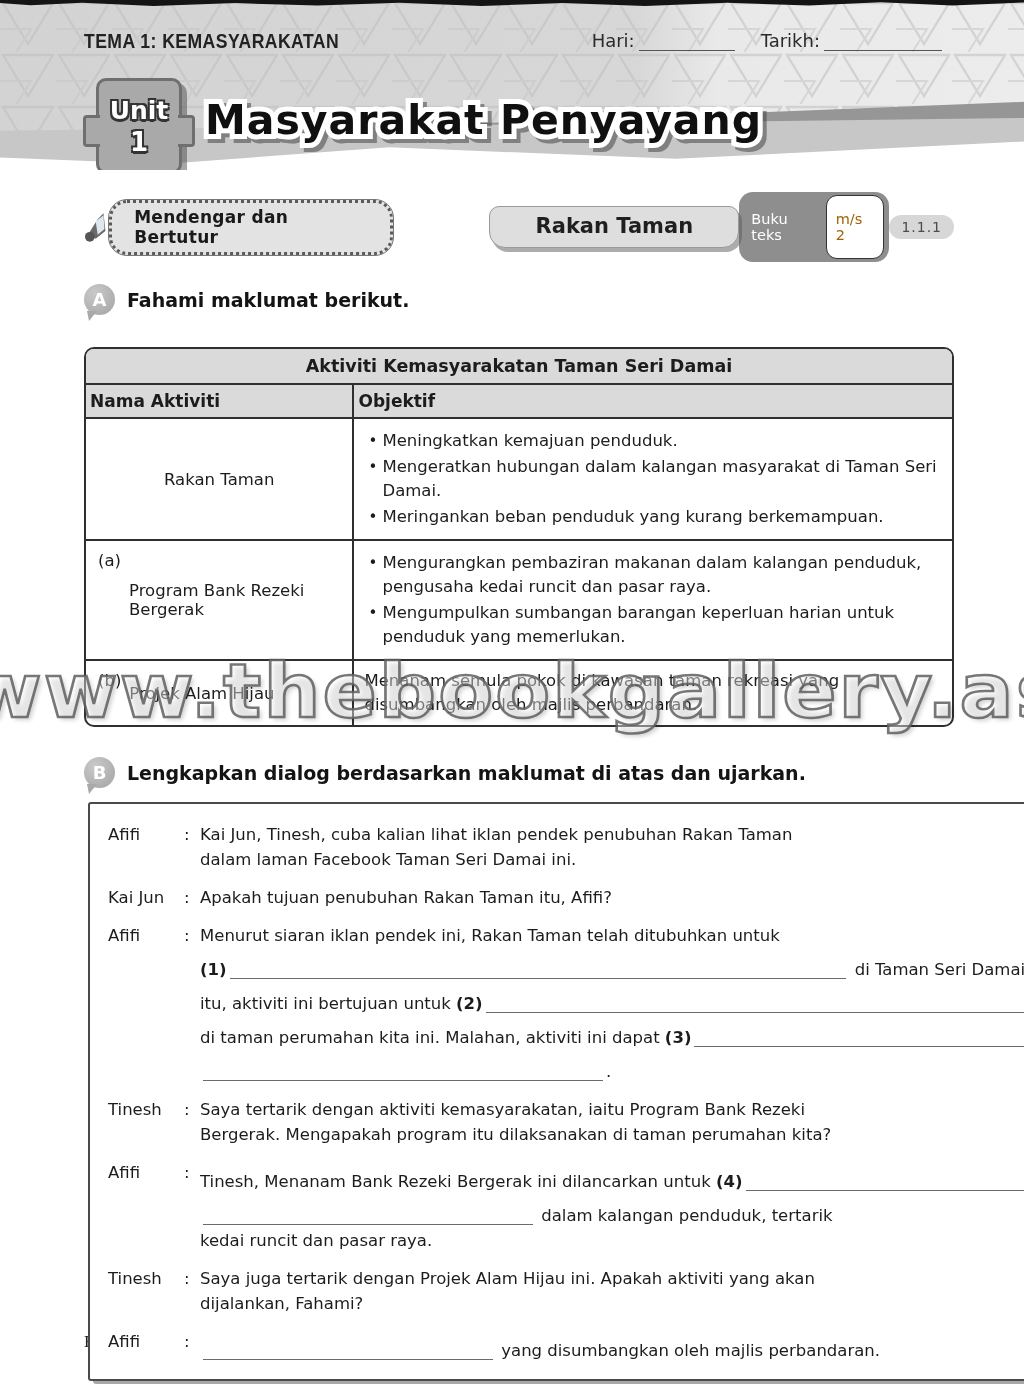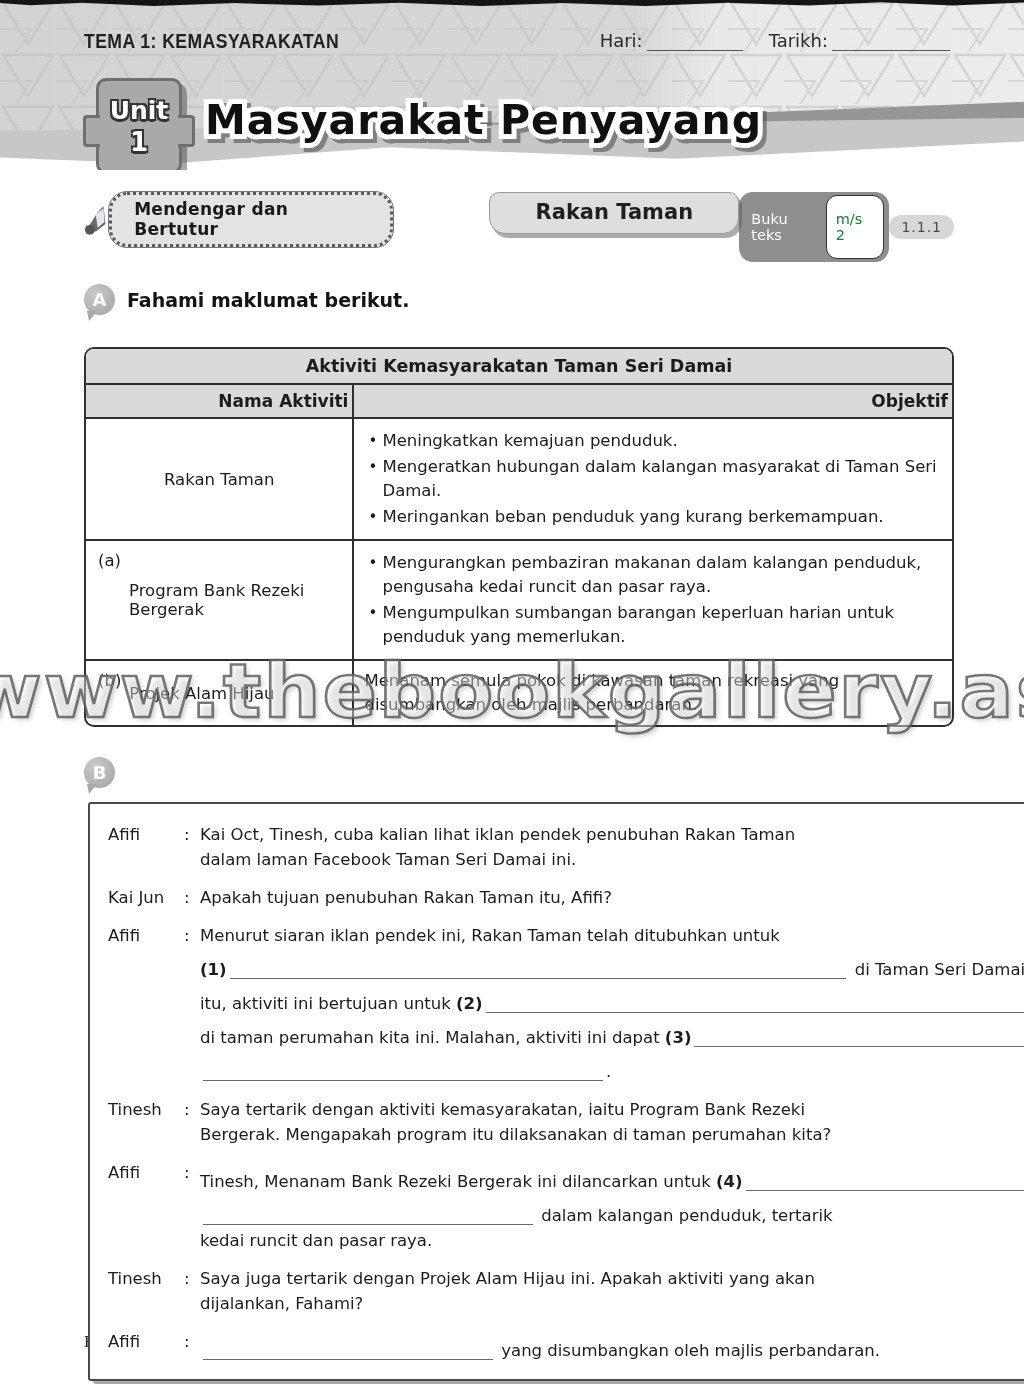--- a/index.html
+++ b/index.html
@@ -14,21 +14,21 @@
     clip-path:polygon(0 0,100% 0,100% 28%,93% 60%,86% 25%,79% 62%,71% 30%,63% 66%,55% 32%,47% 68%,39% 30%,31% 62%,23% 34%,15% 66%,8% 30%,3% 58%,0 34%); }
   .band-dark { position:absolute; left:108px; right:0; top:94px; height:56px; background:#969696;
     clip-path:polygon(0 42%,7% 74%,100% 14%,100% 80%,9% 100%,0 80%); }
   .band-mid { position:absolute; left:0; right:0; top:118px; height:58px; background:#c7c7c7;
     clip-path:polygon(0 22%,100% 0,100% 52%,46% 100%,0 72%); }
   .header-bottom-wave { position:absolute; bottom:-1px; left:0; right:0; height:32px; background:#fff;
     clip-path:polygon(0 100%,0 58%,16% 78%,38% 26%,66% 62%,100% 8%,100% 100%); }
 
   .tema { position:absolute; left:84px; top:30px; font-family:"Liberation Sans",sans-serif; font-weight:700;
     font-size:20px; letter-spacing:.5px; color:#222; transform:scaleX(.88); transform-origin:left; }
-  .date-row { position:absolute; right:74px; top:30px; font-size:18px; color:#2a2a2a; display:flex; gap:26px; align-items:flex-end; }
+  .date-row { position:absolute; right:82px; top:30px; font-size:18px; color:#2a2a2a; display:flex; gap:26px; align-items:flex-end; }
   .date-item { display:flex; align-items:flex-end; gap:4px; }
   .write-line { display:inline-block; border-bottom:1.8px solid #555; height:1em; }
 
   .unit-badge { position:absolute; left:96px; top:78px; width:86px; height:96px; background:#a9a9a9;
     border:3px solid #6f6f6f; border-radius:10px; box-shadow:5px 5px 0 rgba(60,60,60,.45);
     display:flex; flex-direction:column; align-items:center; justify-content:center; z-index:3; }
   .unit-badge::before, .unit-badge::after { content:""; position:absolute; top:34px; width:14px; height:26px; background:#a9a9a9; border:3px solid #6f6f6f; }
   .unit-badge::before { left:-16px; border-right:none; border-radius:4px 0 0 4px; }
   .unit-badge::after { right:-16px; border-left:none; border-radius:0 4px 4px 0; }
   .unit-word { font-size:25px; font-weight:800; color:#fff;
@@ -37,52 +37,52 @@
     text-shadow:-2px -2px 0 #333,2px -2px 0 #333,-2px 2px 0 #333,2px 2px 0 #333,0 3px 0 #333; }
 
   .unit-title { position:absolute; left:205px; top:96px; z-index:3; filter:drop-shadow(4px 4px 0 rgba(70,70,70,.55)); }
   .unit-title .layer { font-size:41px; font-weight:900; letter-spacing:1px; white-space:nowrap; }
   .title-outline { position:absolute; left:0; top:0; color:#fff; -webkit-text-stroke:10px #fff;
     text-shadow:-3px -3px 0 #fff,3px -3px 0 #fff,-3px 3px 0 #fff,3px 3px 0 #fff; }
   .title-fill { position:relative; color:#101010; }
 
   
   .content { padding:0 70px 0 84px; }
-  .meta-row { margin-top:22px; display:flex; align-items:flex-start; }
+  .meta-row { margin-top:22px; display:flex; align-items:center; }
   .skill-wrap { display:flex; align-items:center; position:relative; }
   .megaphone { width:34px; height:36px; margin-right:-8px; z-index:2; }
   .skill-pill { background:#e3e3e3; border:3px dotted #5a5a5a; outline:1.5px solid #777; border-radius:18px;
     padding:4px 18px 5px 22px; font-size:17px; font-weight:700; color:#1a1a1a; letter-spacing:.3px; }
   .banner { margin-left:96px; position:relative; background:#dedede; border:1.5px solid #9a9a9a;
     border-radius:10px 10px 16px 16px; min-width:250px; text-align:center; padding:7px 30px 9px;
     font-size:21px; font-weight:700; color:#1f1f1f; box-shadow:3px 4px 0 rgba(90,90,90,.5); }
   .banner::before, .banner::after { content:""; position:absolute; top:-4px; width:30px; height:30px; background:#686868; z-index:-1; }
   .banner::before { left:-20px; clip-path:polygon(0 0,100% 30%,75% 100%,10% 55%); border-radius:60% 0 0 0; }
   .banner::after { right:-20px; clip-path:polygon(100% 0,0 30%,25% 100%,90% 55%); border-radius:0 60% 0 0; }
   .badges { margin-left:auto; display:flex; gap:0; align-items:center; }
   .buku-pill { display:flex; align-items:center; gap:6px; background:#8e8e8e; border-radius:14px; padding:3px 5px 3px 12px; }
   .buku-label { color:#fff; font-size:14.5px; }
-  .ms-pill { background:#fff; border:1.6px solid #333; border-radius:11px; padding:15px 9px; font-size:14.5px; color:#15803d; }
+  .ms-pill { background:#fff; border:1.6px solid #333; border-radius:11px; padding:15px 9px; font-size:14.5px; color:#a16207; }
   .code-pill { background:#d7d7d7; border-radius:12px; padding:4px 12px; font-size:14px; color:#4c4c4c; letter-spacing:1px; }
 
   
   .section-head { display:flex; align-items:center; gap:12px; margin-top:22px; }
   .letter-circle { width:31px; height:31px; border-radius:50%; background:radial-gradient(circle at 35% 30%,#c9c9c9,#a3a3a3);
     color:#fff; font-weight:800; font-size:18px; display:flex; align-items:center; justify-content:center; flex:none; position:relative; }
   .letter-circle::after { content:""; position:absolute; left:3px; bottom:-6px; width:10px; height:10px;
     background:#a9a9a9; clip-path:polygon(0 0,100% 0,20% 100%); }
   .section-text { font-size:19px; font-weight:700; color:#141414; }
 
   
   .act-table { margin-top:32px; border:2.5px solid #2f2f2f; border-radius:10px; overflow:hidden; background:#fff; font-size:16.5px; }
   .t-title { background:#dadada; border-bottom:2px solid #2f2f2f; text-align:center; font-weight:700; font-size:17.5px; padding:7px 6px; }
   .t-grid { display:grid; grid-template-columns:31% 69%; }
   .t-grid > div { border-bottom:2px solid #2f2f2f; }
   .t-grid > .c1 { border-right:2px solid #2f2f2f; }
-  .t-head { background:#dadada; font-weight:700; text-align:right; padding:6px 4px; font-size:17px; }
+  .t-head { background:#dadada; font-weight:700; text-align:left; padding:6px 4px; font-size:17px; }
   .t-name { display:flex; align-items:center; padding:10px 12px; gap:8px; }
   .t-name.centered { justify-content:center; text-align:center; }
   .t-name .prefix { align-self:flex-start; }
   .t-obj { padding:8px 14px 8px 10px; }
   .t-obj ul { list-style:none; }
   .t-obj li { padding-left:18px; position:relative; line-height:24px; margin:2px 0; }
   .t-obj li::before { content:"•"; position:absolute; left:4px; font-size:15px; }
   .t-obj.plain { display:flex; align-items:center; line-height:24px; }
   .last-row > div { border-bottom:none !important; }
 
@@ -217,30 +217,31 @@
         <div class="c1 t-name">
           <span class="prefix">(b)</span>
           <span>Projek Alam Hijau</span>
         </div>
         <div class="t-obj plain">Menanam semula pokok di kawasan taman rekreasi yang disumbangkan oleh majlis perbandaran.</div>
       </div>
     </div>
 
     <div class="section-head section-b">
       <div class="letter-circle">B</div>
+      <div class="section-text">Lengkapkan dialog berdasarkan maklumat di atas dan ujarkan.</div>
     </div>
 
     <div class="dialog-box">
       <div id="dialog-entries">
           <div class="dialog-entry">
             <div class="dialog-speaker">Afifi</div>
             <div class="dialog-colon">:</div>
             <div class="dialog-body">
               <div class="dialog-line">
-                <span class="seg-text">Kai Oct, Tinesh, cuba kalian lihat iklan pendek penubuhan Rakan Taman</span>
+                <span class="seg-text">Kai Jun, Tinesh, cuba kalian lihat iklan pendek penubuhan Rakan Taman</span>
               </div>
               <div class="dialog-line">
                 <span class="seg-text">dalam laman Facebook Taman Seri Damai ini.</span>
               </div>
             </div>
           </div>
           <div class="dialog-entry">
             <div class="dialog-speaker">Kai Jun</div>
             <div class="dialog-colon">:</div>
             <div class="dialog-body">

